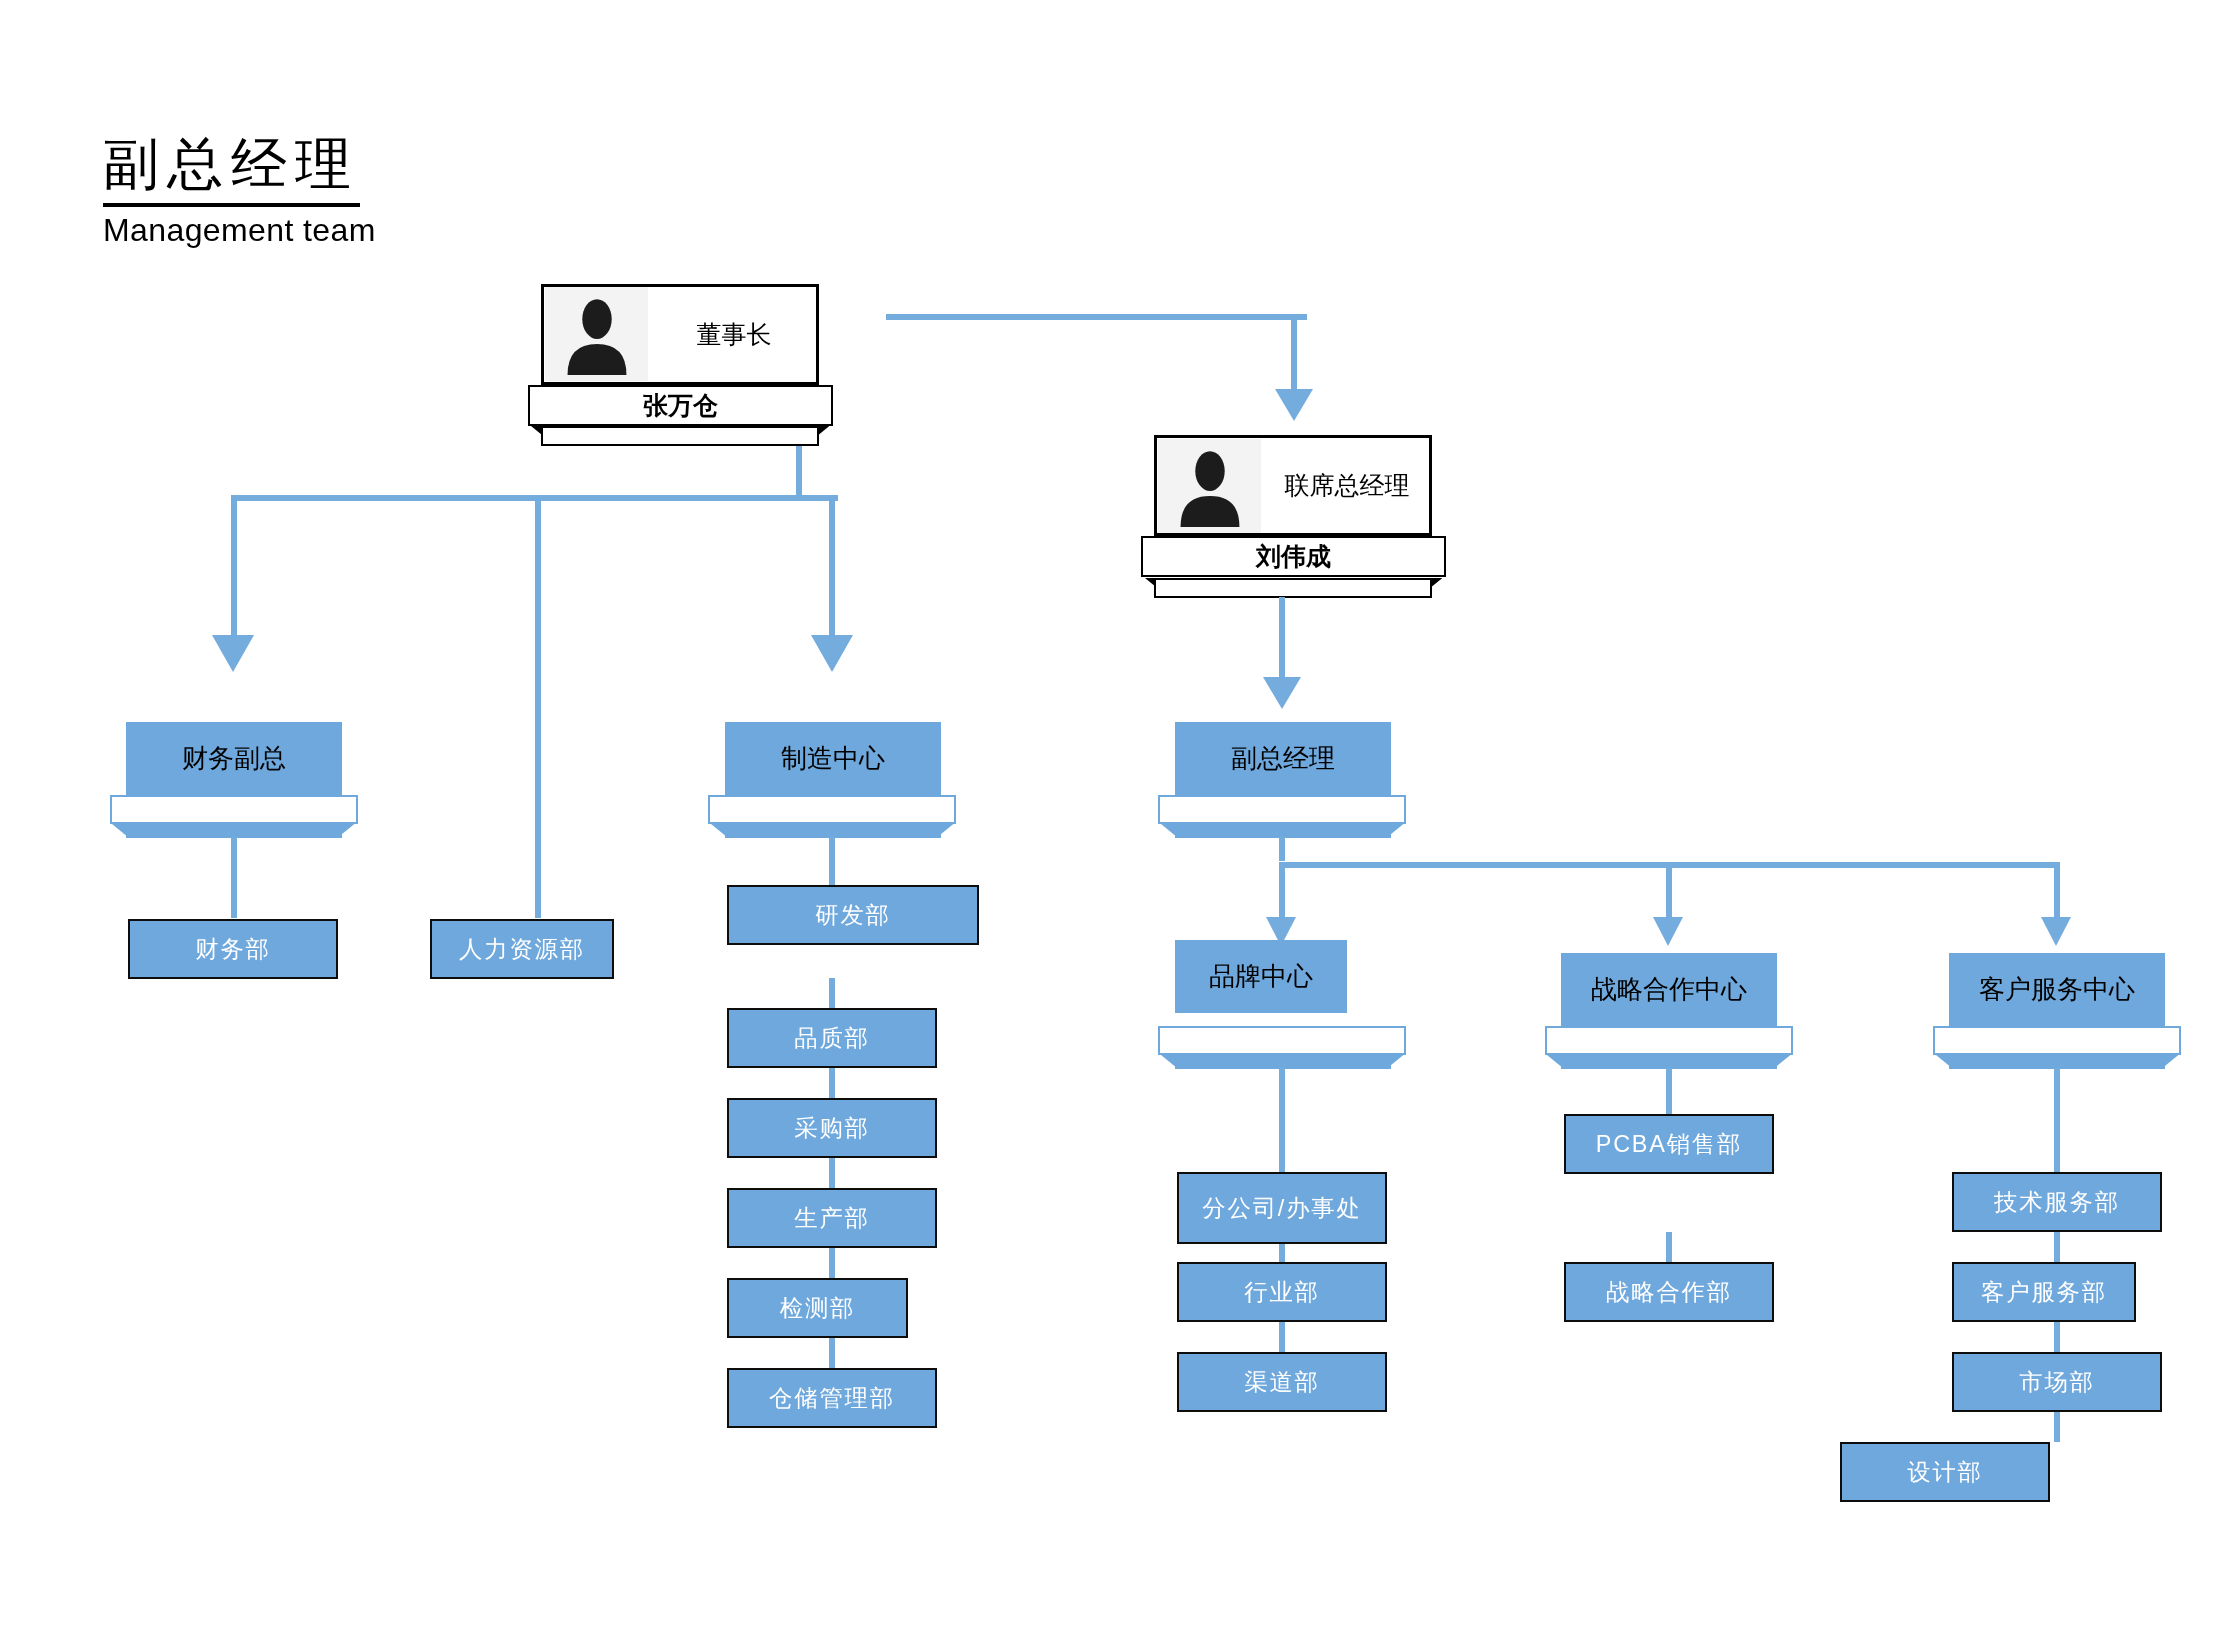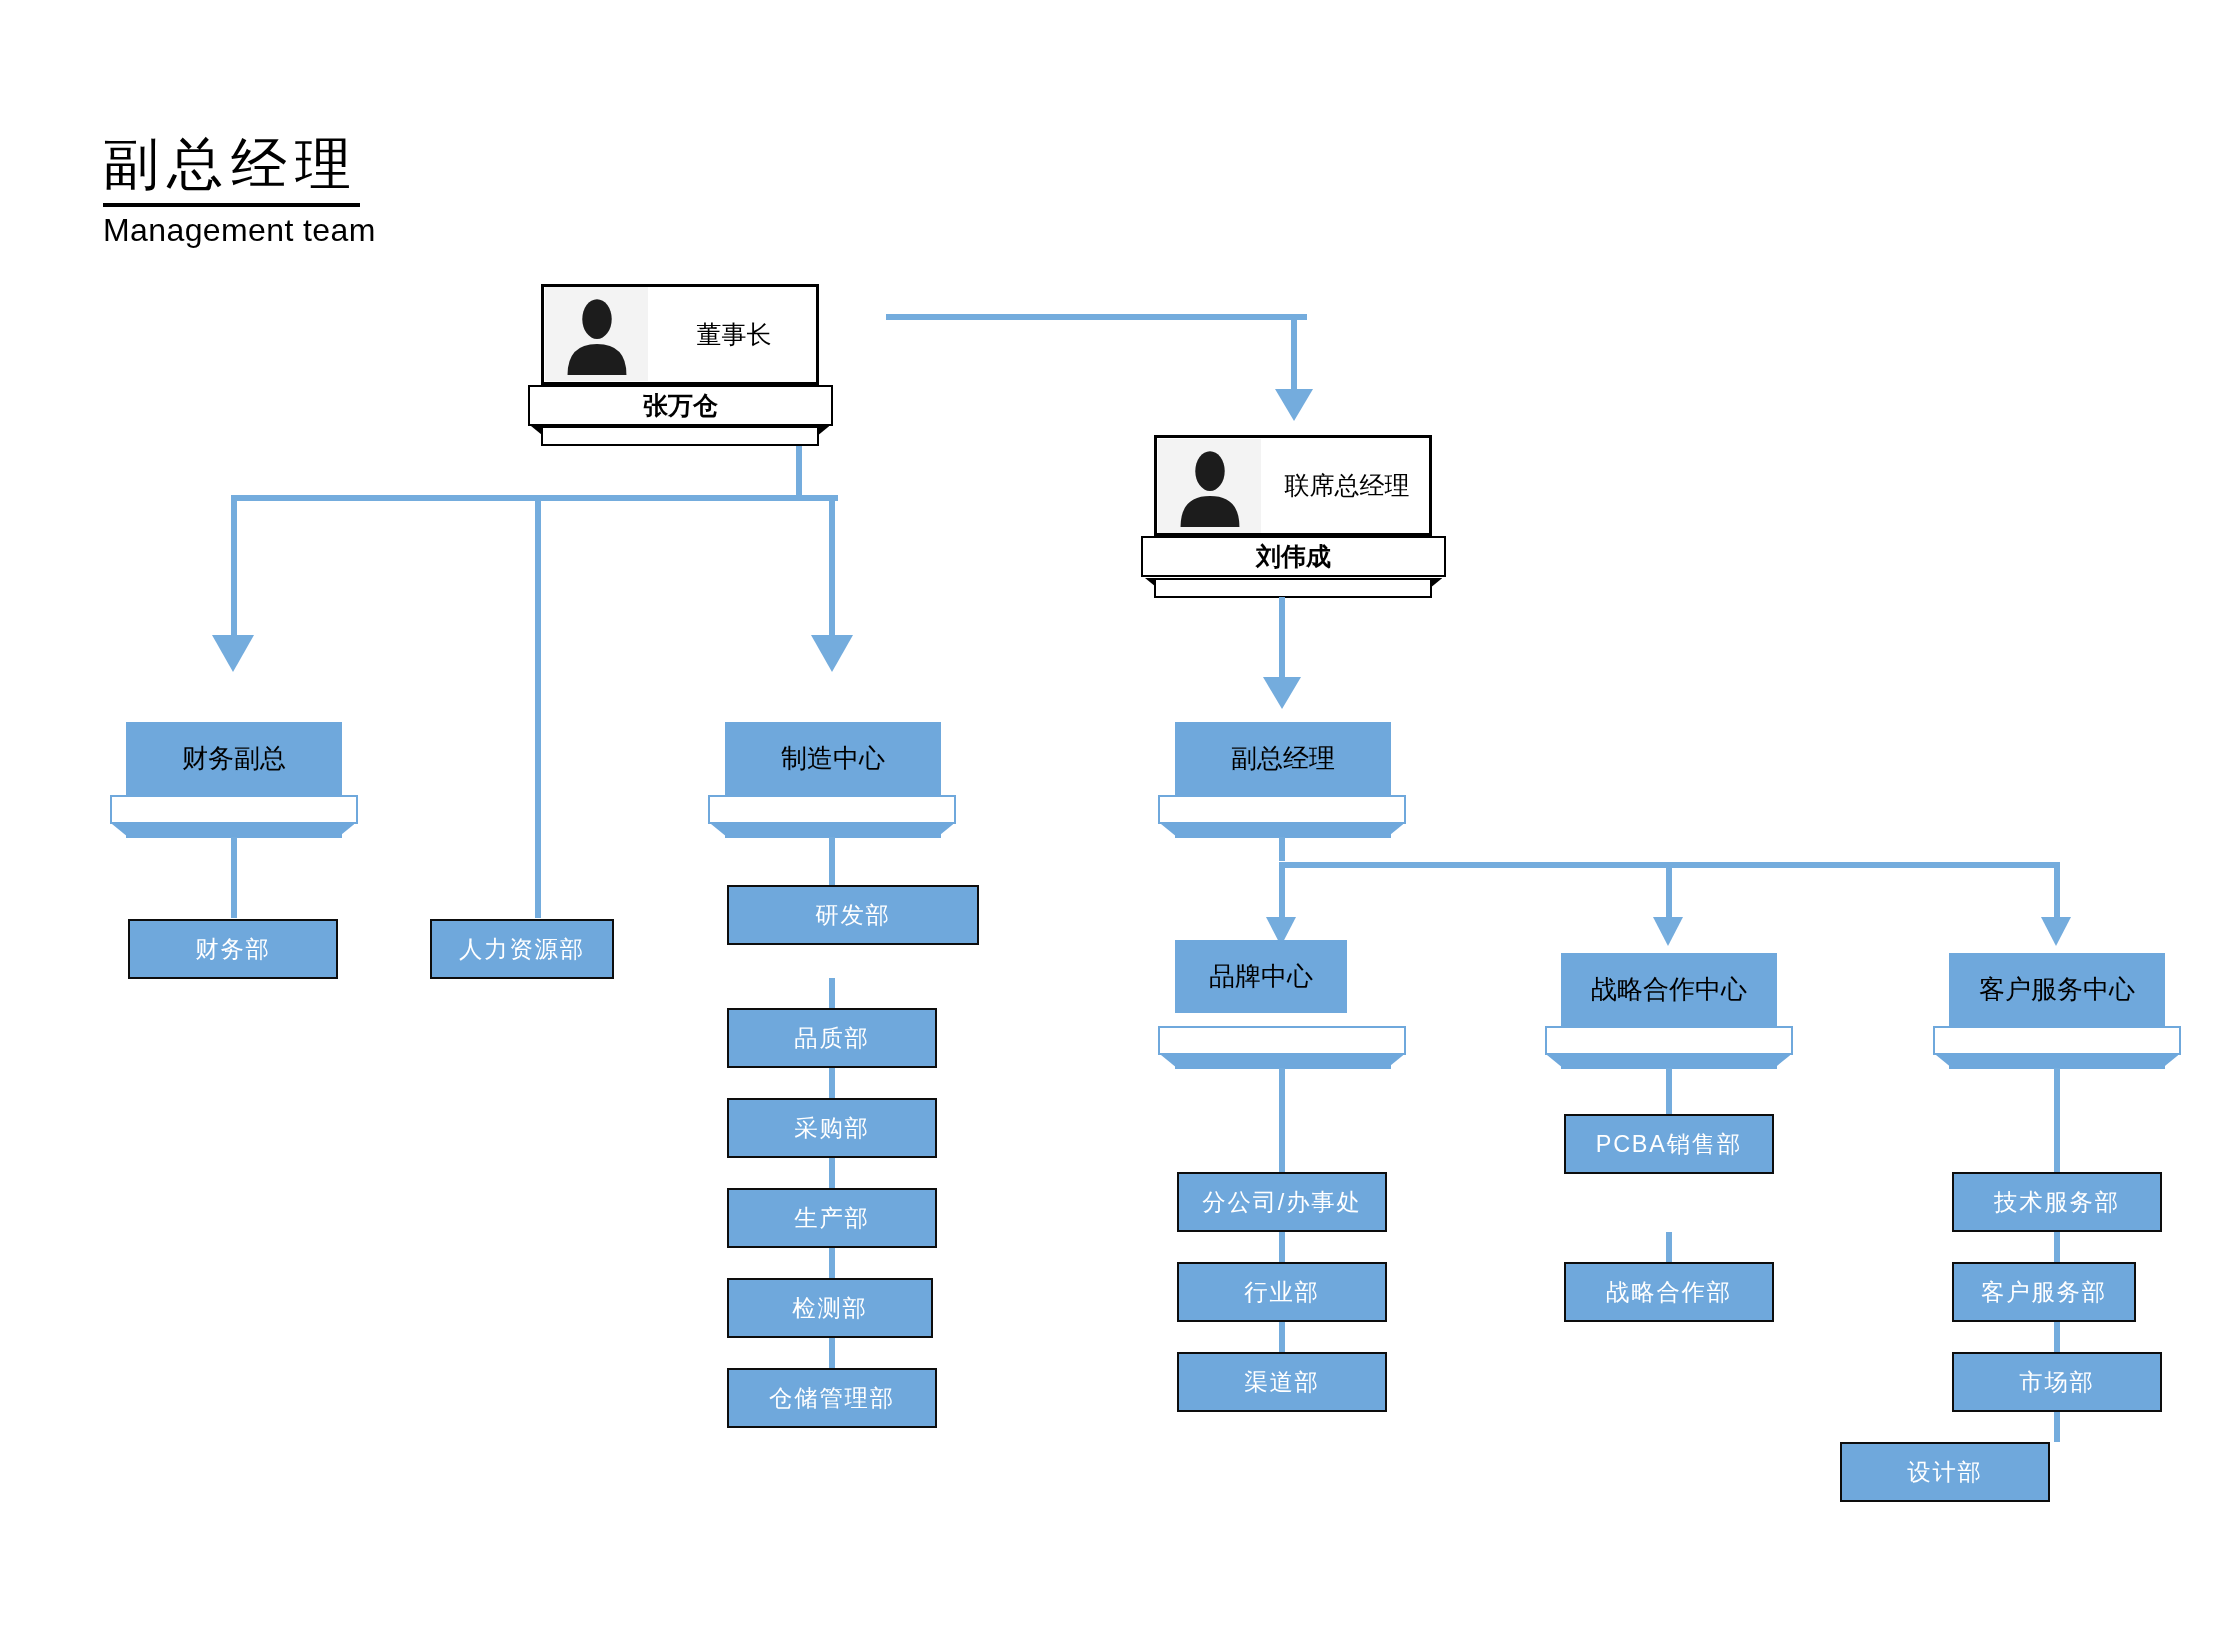--- a/index.html
+++ b/index.html
@@ -157,24 +157,24 @@
 <div class="abs vline" style="left:2054px;top:1322px;width:5.8px;height:30px"></div>
 <div class="abs vline" style="left:2054px;top:1412px;width:5.8px;height:30px"></div>
 
 <div class="abs dept" style="left:128px;top:919px;width:210px;height:60px">财务部</div>
 <div class="abs dept" style="left:430px;top:919px;width:184px;height:60px">人力资源部</div>
 
 <div class="abs dept" style="left:727px;top:885px;width:252px;height:60px">研发部</div>
 <div class="abs dept" style="left:727px;top:1008px;width:210px;height:60px">品质部</div>
 <div class="abs dept" style="left:727px;top:1098px;width:210px;height:60px">采购部</div>
 <div class="abs dept" style="left:727px;top:1188px;width:210px;height:60px">生产部</div>
-<div class="abs dept" style="left:727px;top:1278px;width:206px;height:60px">检测部</div>
+<div class="abs dept" style="left:727px;top:1278px;width:181px;height:60px">检测部</div>
 <div class="abs dept" style="left:727px;top:1368px;width:210px;height:60px">仓储管理部</div>
 
-<div class="abs dept" style="left:1177px;top:1172px;width:210px;height:60px">分公司/办事处</div>
+<div class="abs dept" style="left:1177px;top:1172px;width:210px;height:72px">分公司/办事处</div>
 <div class="abs dept" style="left:1177px;top:1262px;width:210px;height:60px">行业部</div>
 <div class="abs dept" style="left:1177px;top:1352px;width:210px;height:60px">渠道部</div>
 
 <div class="abs dept" style="left:1564px;top:1114px;width:210px;height:60px">PCBA销售部</div>
 <div class="abs dept" style="left:1564px;top:1262px;width:210px;height:60px">战略合作部</div>
 
 <div class="abs dept" style="left:1952px;top:1172px;width:210px;height:60px">技术服务部</div>
 <div class="abs dept" style="left:1952px;top:1262px;width:184px;height:60px">客户服务部</div>
 <div class="abs dept" style="left:1952px;top:1352px;width:210px;height:60px">市场部</div>
 <div class="abs dept" style="left:1840px;top:1442px;width:210px;height:60px">设计部</div>

